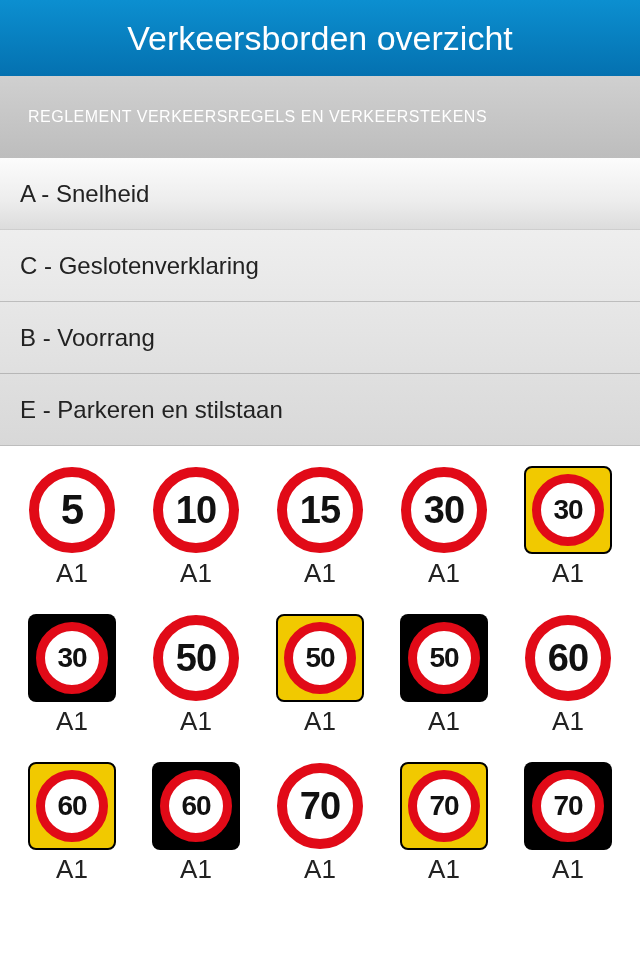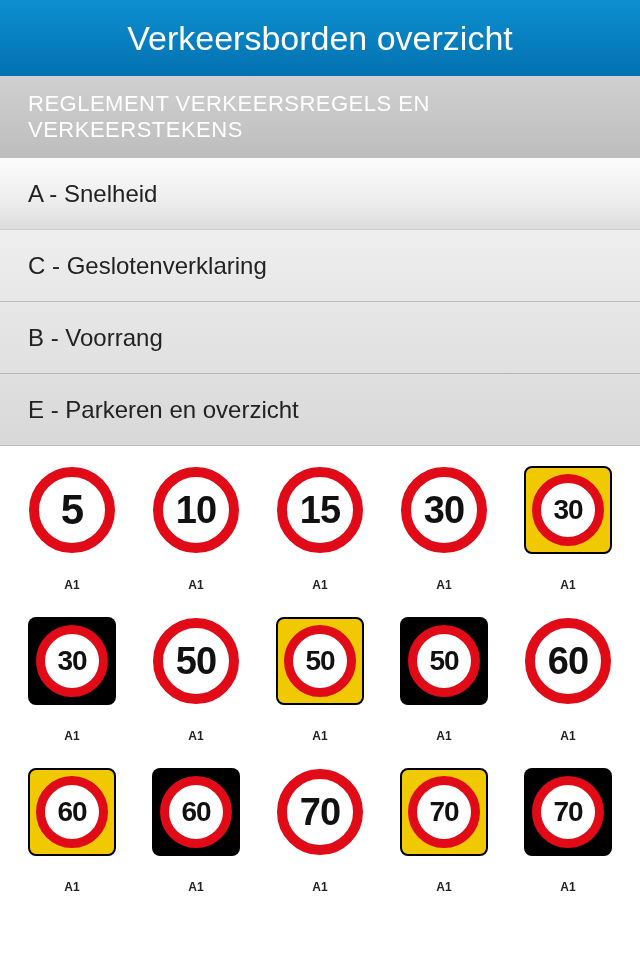--- a/index.html
+++ b/index.html
@@ -20,32 +20,32 @@
       font-size: 34px;
       font-weight: 400;
     }
     .section-header {
       height: 82px;
       background: linear-gradient(to bottom, #d0d0d0 0%, #bdbdbd 100%);
       display: flex;
       align-items: center;
       padding: 17px 28px;
       color: #fff;
-      font-size: 22px;
+      font-size: 16px;
       font-weight: 500;
       letter-spacing: 0.5px;
     }
     .categories {
       background: linear-gradient(to bottom, #f6f6f6 0%, #d8d8d8 100%);
     }
     .category-item {
       height: 72px;
       display: flex;
       align-items: center;
-      padding: 0 28px;
+      padding: 0 20px;
       font-size: 24px;
       color: #222;
       border-bottom: 1px solid rgba(0,0,0,0.18);
       cursor: pointer;
     }
     .category-item:first-child {
       background: linear-gradient(to bottom, #fcfcfc 0%, #ededed 60%, #dcdcdc 100%);
     }
     .category-item:last-child {
       border-bottom: 1px solid rgba(0,0,0,0.12);
@@ -65,24 +65,24 @@
     }
     .sign-wrap {
       width: 88px;
       height: 88px;
       display: flex;
       align-items: center;
       justify-content: center;
       position: relative;
     }
     .sign-label {
-      margin-top: 24px;
-      font-size: 12px;
+      margin-top: 4px;
+      font-size: 26px;
       color: #222;
-      font-weight: 700;
+      font-weight: 400;
     }
     .plate-yellow {
       background: #f1c900;
       border: 2px solid #000;
       border-radius: 8px;
       box-shadow: inset 0 0 0 2px #f1c900;
     }
     .plate-black {
       background: #000;
       border-radius: 8px;
@@ -118,21 +118,21 @@
   <div class="category-item">
     <span>A - Snelheid</span>
   </div>
   <div class="category-item">
     <span>C - Geslotenverklaring</span>
   </div>
   <div class="category-item">
     <span>B - Voorrang</span>
   </div>
   <div class="category-item">
-    <span>E - Parkeren en overzicht</span>
+    <span>E - Parkeren en stilstaan</span>
   </div>
 </div>
 
 <div class="signs-grid" id="signs-grid">
     <div class="sign-cell">
       <div class="sign-wrap">
         <div class="speed-circle sz-full sz-one">5</div>
       </div>
       <div class="sign-label">A1</div>
     </div>

